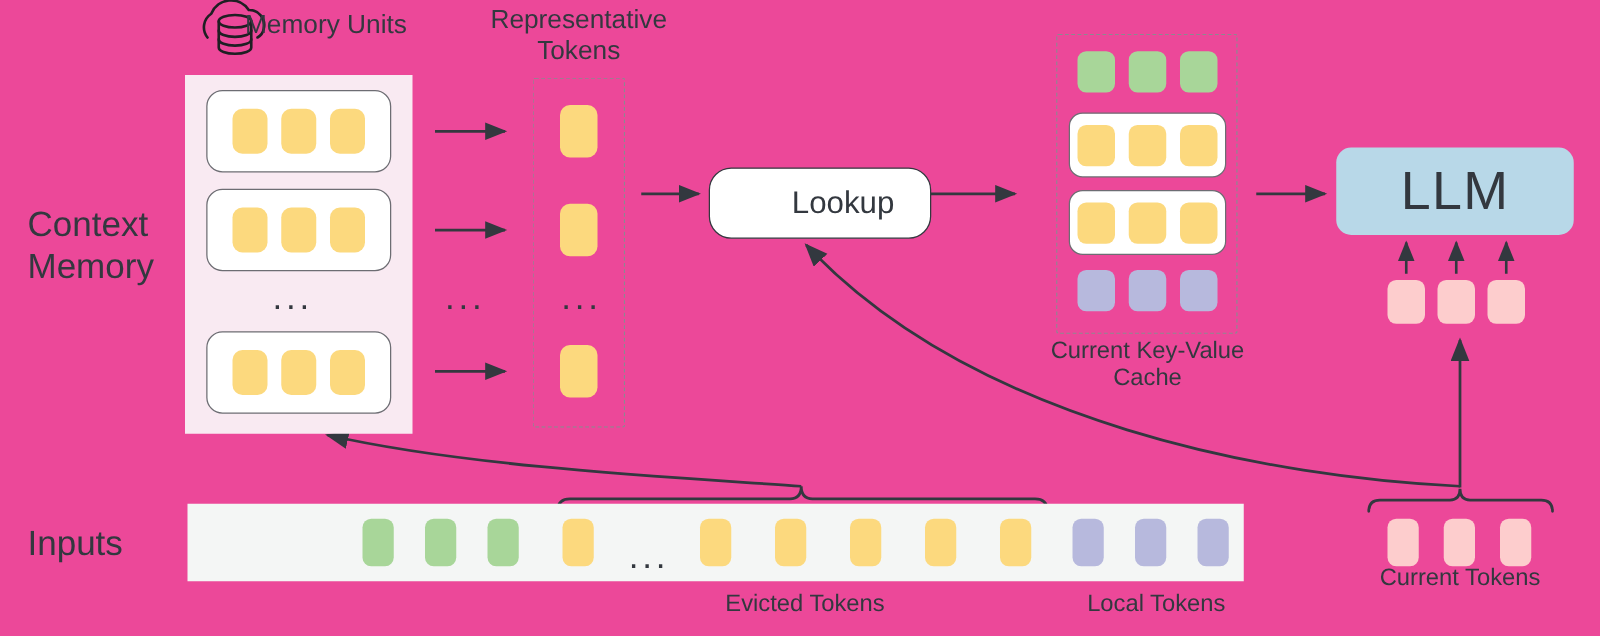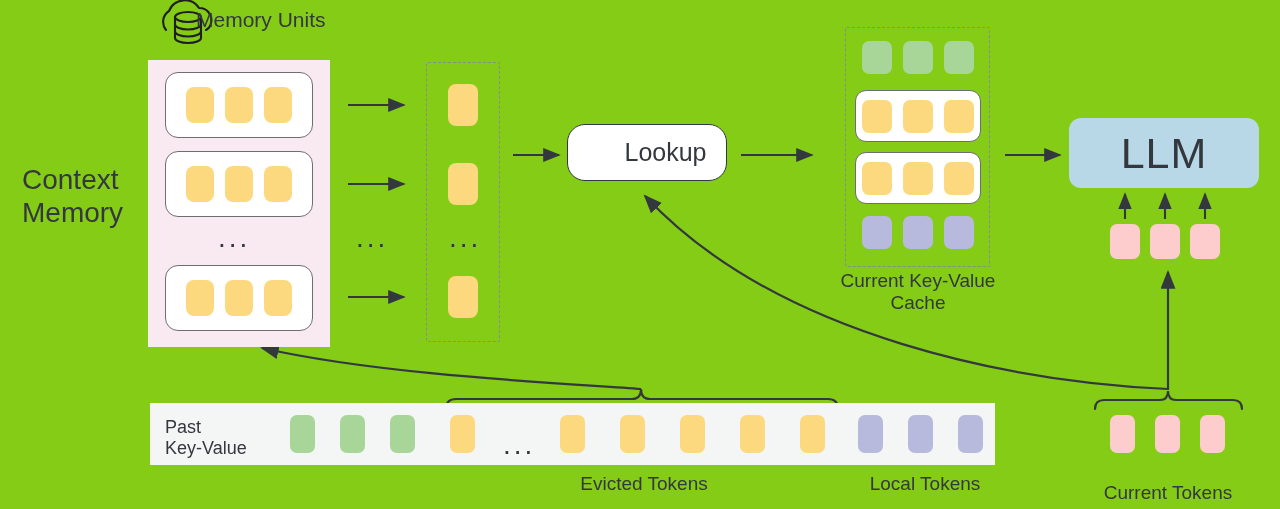--- a/index.html
+++ b/index.html
@@ -8,21 +8,21 @@
     background: #ffffff;
   }
   body {
     font-family: "Liberation Sans", sans-serif;
     color: #2e3440;
   }
   #canvas {
     position: relative;
     width: 1280px;
     height: 509px;
-    background: #84cc16;
+    background: #ec4899;
     overflow: hidden;
   }
   .abs { position: absolute; }
 
   
   .label {
     position: absolute;
     color: #33383f;
     line-height: 1.18;
     white-space: pre-line;
@@ -78,21 +78,21 @@
     position: absolute;
     width: 30px; height: 42px;
     border-radius: 8px;
     background: #fcd97e;
     left: 448px;
   }
 
   
   #lookup {
     position: absolute;
-    left: 567px; top: 124px; width: 160px; height: 57px;
+    left: 567px; top: 134px; width: 178px; height: 57px;
     background: #ffffff;
     border: 1.8px solid #33383f;
     border-radius: 18px;
     box-sizing: border-box;
     display: flex;
     align-items: center;
     justify-content: center;
     gap: 7px;
   }
   #lookup .lk-text { font-size: 25px; color: #33383f; }
@@ -249,20 +249,22 @@
   </div>
   <div class="dots" style="left:218px; top:224px;">...</div>
   <div class="mem-unit" style="left:165px; top:265px;">
     <div class="tok"></div>
     <div class="tok"></div>
     <div class="tok"></div>
   </div>
 
   <div class="dots" style="left:356px; top:224px;">...</div>
 
+  <div class="label lbl-head" style="left:383px; top:4px; width:160px;">Representative
+Tokens</div>
 
   <div class="dashed-box" id="rep-box"></div>
   <div class="rep-tok" style="top:84px;"></div>
   <div class="rep-tok" style="top:163px;"></div>
   <div class="dots" style="left:449px; top:224px;">...</div>
   <div class="rep-tok" style="top:276px;"></div>
 
   <div id="lookup">
     <span style="display:inline-block;width:30px;"></span>
     <span class="lk-text">Lookup</span>
@@ -297,25 +299,24 @@
   <div class="label lbl-sub" style="left:820px; top:270px; width:196px;">Current Key-Value
 Cache</div>
 
   <div id="llm">
     <span>LLM</span>
   </div>
   <div class="llm-tok" style="left:1110px;"></div>
   <div class="llm-tok" style="left:1150px;"></div>
   <div class="llm-tok" style="left:1190px;"></div>
 
+  <div class="label lbl-section" style="left:22px; top:418px; width:120px;">Inputs</div>
 
   <div class="abs" id="input-strip"></div>
 
-  <div class="label lbl-small" style="left:165px; top:417px; width:110px;">Past
-Key-Value</div>
 
   <div class="in-tok c-green" style="left:290px;"></div>
   <div class="in-tok c-green" style="left:340px;"></div>
   <div class="in-tok c-green" style="left:390px;"></div>
 
   <div class="in-tok c-yellow" style="left:450px;"></div>
   <div class="dots" style="left:503px; top:431px;">...</div>
   <div class="in-tok c-yellow" style="left:560px;"></div>
   <div class="in-tok c-yellow" style="left:620px;"></div>
   <div class="in-tok c-yellow" style="left:680px;"></div>
@@ -325,15 +326,15 @@
   <div class="in-tok c-purple" style="left:858px;"></div>
   <div class="in-tok c-purple" style="left:908px;"></div>
   <div class="in-tok c-purple" style="left:958px;"></div>
 
   <div class="cur-tok" style="left:1110px;"></div>
   <div class="cur-tok" style="left:1155px;"></div>
   <div class="cur-tok" style="left:1200px;"></div>
 
   <div class="label lbl-sub" style="left:555px; top:473px; width:178px;">Evicted Tokens</div>
   <div class="label lbl-sub" style="left:836px; top:473px; width:178px;">Local Tokens</div>
-  <div class="label lbl-sub" style="left:1079px; top:482px; width:178px;">Current Tokens</div>
+  <div class="label lbl-sub" style="left:1079px; top:452px; width:178px;">Current Tokens</div>
 
 </div>
 
 </body></html>

